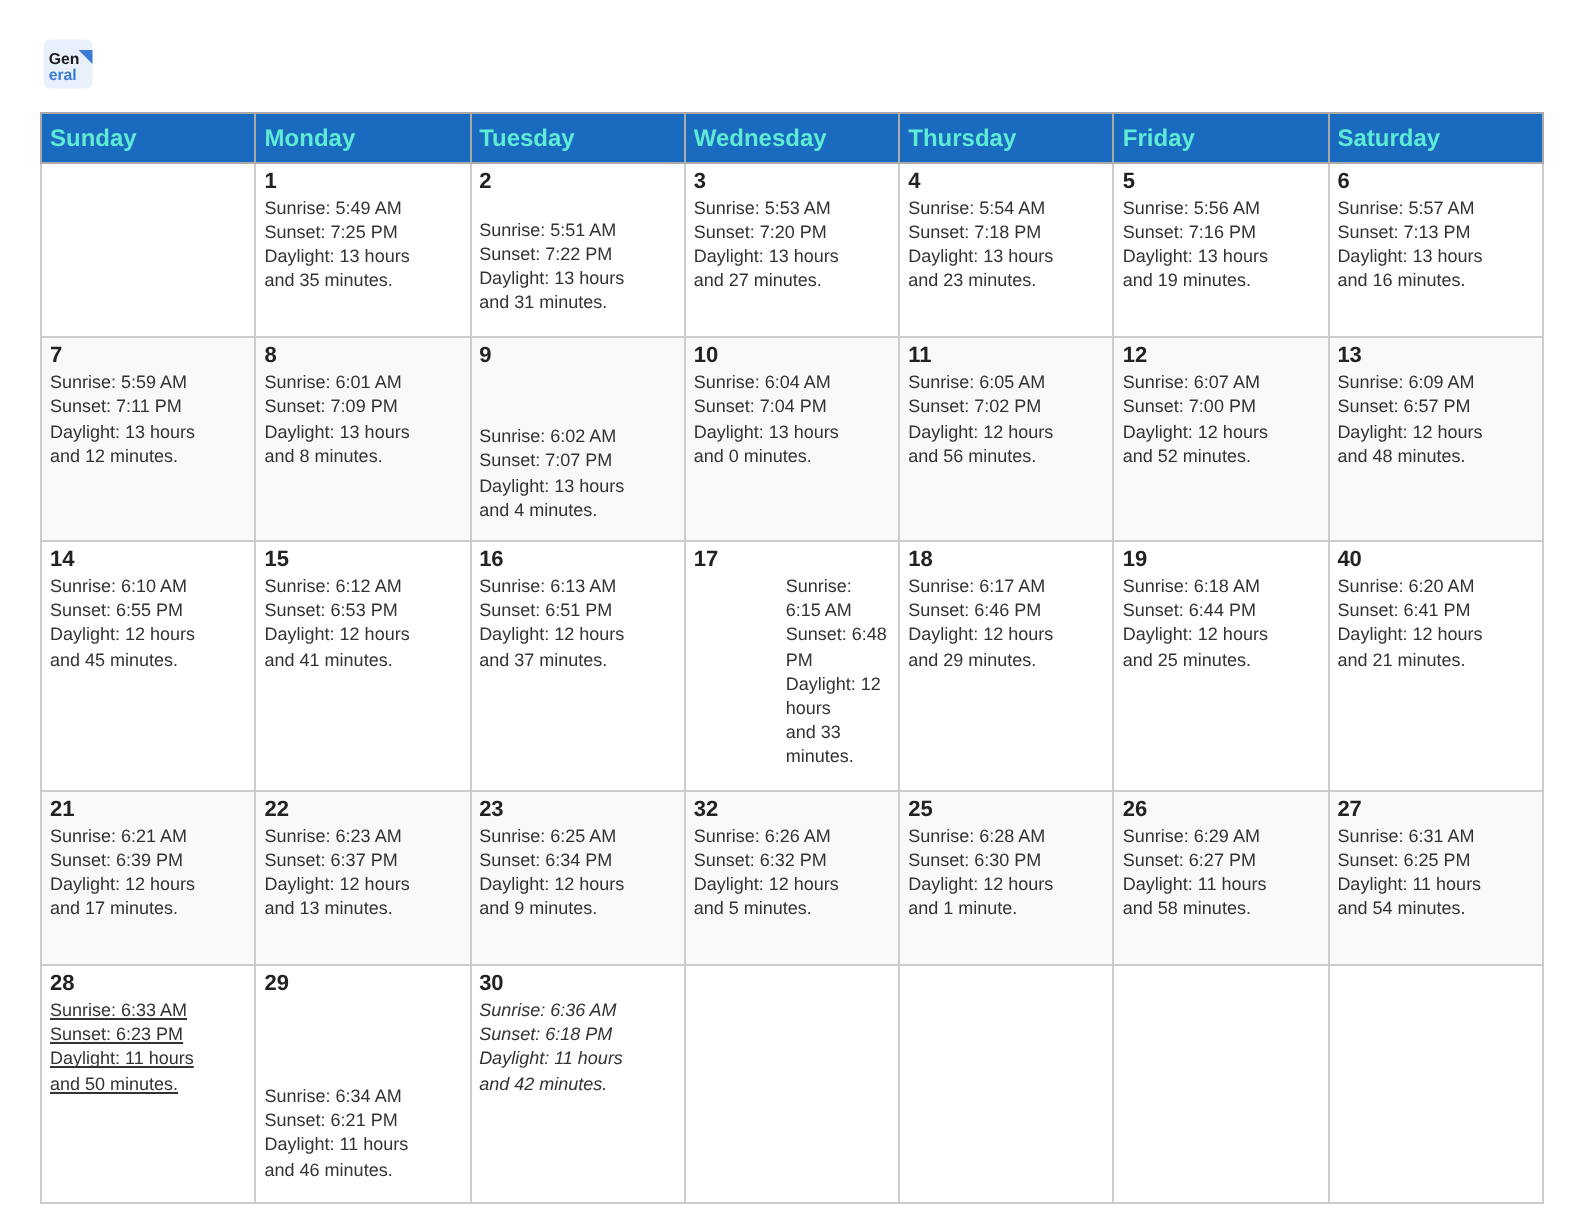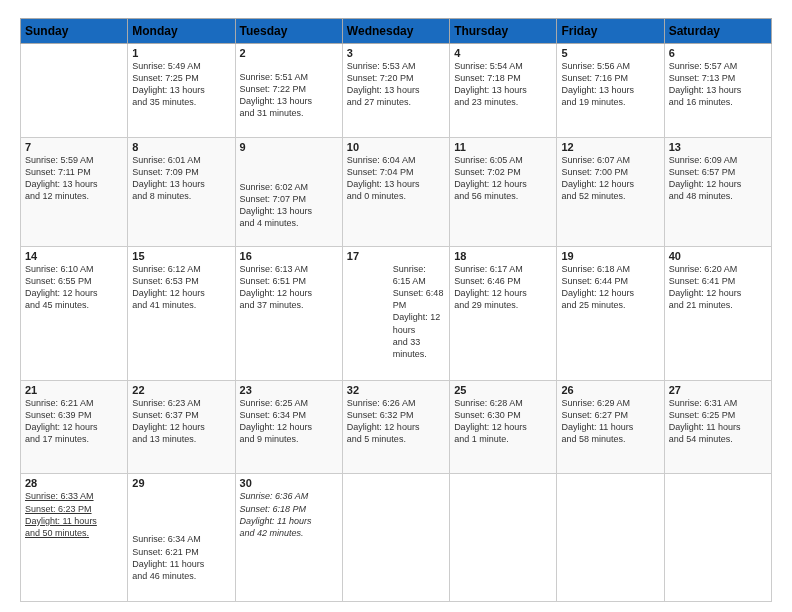--- a/index.html
+++ b/index.html
@@ -51,21 +51,21 @@
       font-size: 14px;
       color: #333;
     }
     table {
       width: 100%;
       border-collapse: collapse;
       flex: 1;
     }
     thead tr th {
       background-color: #1a6bbf;
-      color: #000000;
+      color: #5eead4;
       font-size: 12px;
       font-weight: bold;
       padding: 5px 4px;
       text-align: left;
       border: 1px solid #aaa;
     }
     tbody tr td {
       border: 1px solid #ccc;
       vertical-align: top;
       padding: 3px 4px;
@@ -89,20 +89,40 @@
       background: #f9f9f9;
     }
     tbody tr td.empty {
       background: #fff;
     }
   </style>
 </head>
 <body>
 
 <div class="page">
+  <div class="header">
+    <div class="logo">
+      <svg class="logo-icon" viewBox="0 0 32 32">
+        <rect x="2" y="2" width="28" height="28" rx="4" fill="#e8f0fb"></rect>
+        <text x="5" y="16" font-size="9" font-weight="bold" fill="#1a1a1a" font-family="Arial">Gen</text>
+        <text x="5" y="25" font-size="9" font-weight="bold" fill="#3a7bd5" font-family="Arial">eral</text>
+        <polygon points="22,8 30,8 30,16" fill="#3a7bd5"></polygon>
+      </svg>
+      <div>
+        <div class="logo-text">
+          <span class="blue"></span><br>
+          <span></span>
+        </div>
+      </div>
+    </div>
+    <div class="title-block">
+      <div class="month-title"></div>
+      <div class="location"></div>
+    </div>
+  </div>
 
   <table>
     <thead>
       <tr>
       <th>Sunday</th>
           <th>Monday</th>
           <th>Tuesday</th>
           <th>Wednesday</th>
           <th>Thursday</th>
           <th>Friday</th>

